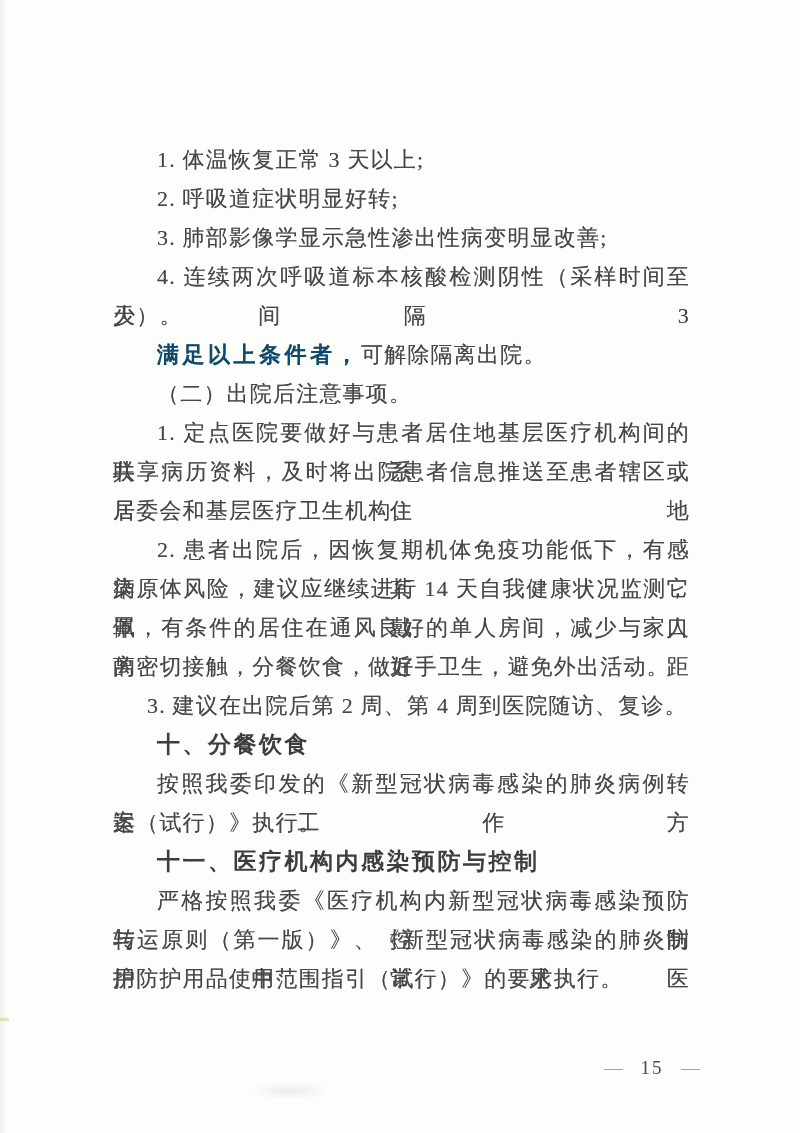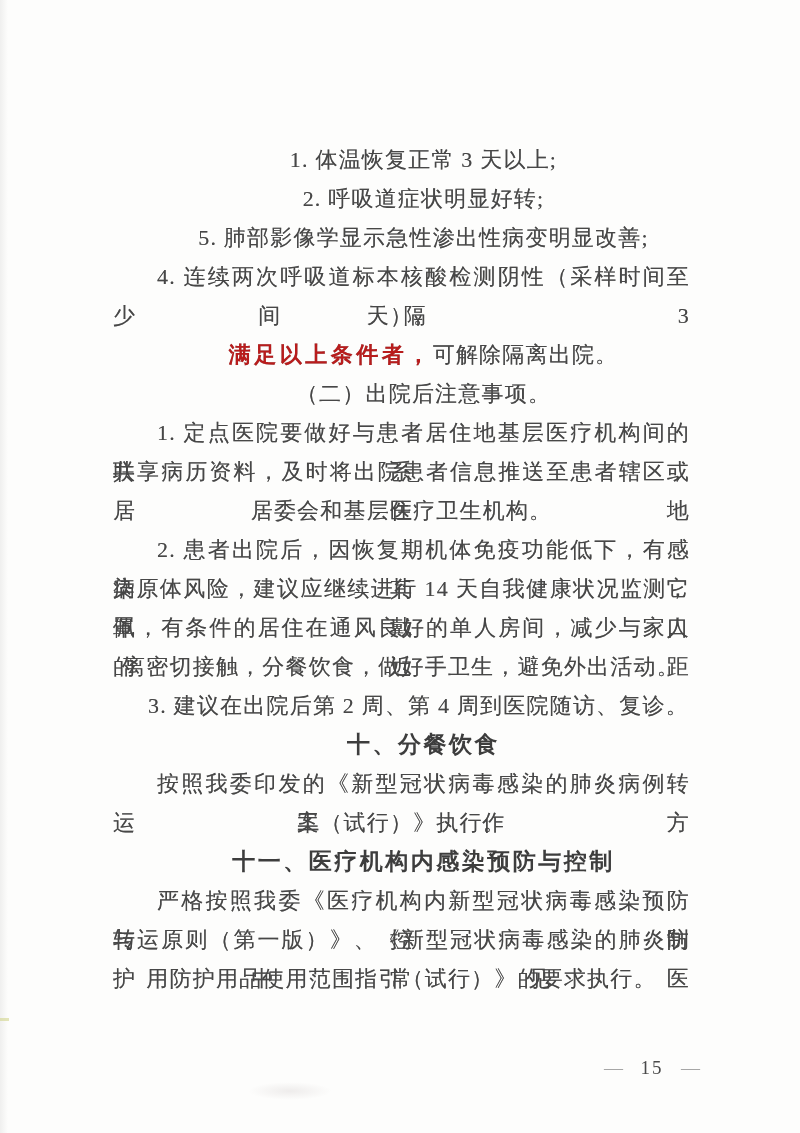--- a/index.html
+++ b/index.html
@@ -40,40 +40,39 @@
     top: 140px;
     width: 577px;
   }
   .line {
     height: 39px;
     line-height: 39px;
     font-size: 22px;
     color: #474747;
     letter-spacing: 1.2px;
     text-shadow: 0 0 0.5px rgba(70,70,70,0.55);
-    text-align: center;
   }
   .indent    { text-indent: 44px; }
   .indent-sm { text-indent: 34px; }
   .full {
     text-align: justify;
     text-align-last: justify;
   }
   .heading {
     font-family: "Liberation Sans", "DejaVu Sans", sans-serif;
     font-weight: bold;
     font-size: 23px;
     color: #3d3d3d;
     letter-spacing: 2.5px;
     text-shadow: none;
   }
   .bold-lead {
     font-weight: bold;
     letter-spacing: 3.5px;
-    color: #b91c1c;
+    color: #0c4a6e;
   }
   .footer {
     position: absolute;
     top: 1054px;
     left: 604px;
     width: 96px;
     height: 28px;
     display: flex;
     align-items: center;
     justify-content: space-between;
@@ -95,21 +94,21 @@
 
 <div class="page">
 
   <div class="edge-shade"></div>
   <div class="scan-mark"></div>
   <div class="scan-smudge"></div>
 
   <div class="content">
     <div class="line indent">1. 体温恢复正常 3 天以上;</div>
     <div class="line indent">2. 呼吸道症状明显好转;</div>
-    <div class="line indent">5. 肺部影像学显示急性渗出性病变明显改善;</div>
+    <div class="line indent">3. 肺部影像学显示急性渗出性病变明显改善;</div>
     <div class="line indent full">4. 连续两次呼吸道标本核酸检测阴性（采样时间至少间隔 3</div>
     <div class="line">天）。</div>
     <div class="line indent"><span class="bold-lead">满足以上条件者，</span><span>可解除隔离出院。</span></div>
     <div class="line indent">（二）出院后注意事项。</div>
     <div class="line indent full">1. 定点医院要做好与患者居住地基层医疗机构间的联系，</div>
     <div class="line full">共享病历资料，及时将出院患者信息推送至患者辖区或居住地</div>
     <div class="line">居委会和基层医疗卫生机构。</div>
     <div class="line indent full">2. 患者出院后，因恢复期机体免疫功能低下，有感染其它</div>
     <div class="line full">病原体风险，建议应继续进行 14 天自我健康状况监测，佩戴口</div>
     <div class="line full">罩，有条件的居住在通风良好的单人房间，减少与家人的近距</div>

